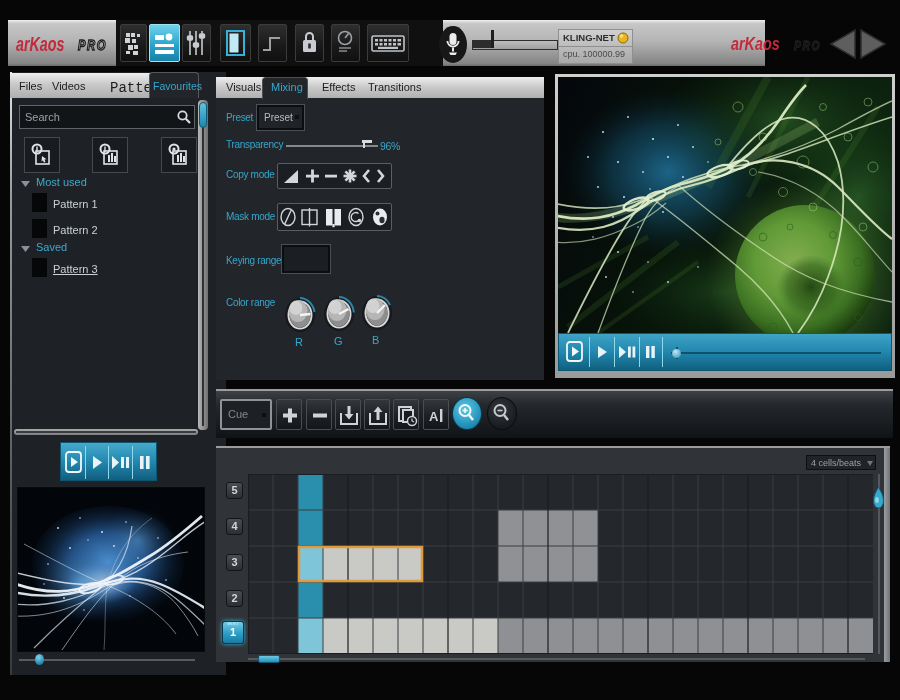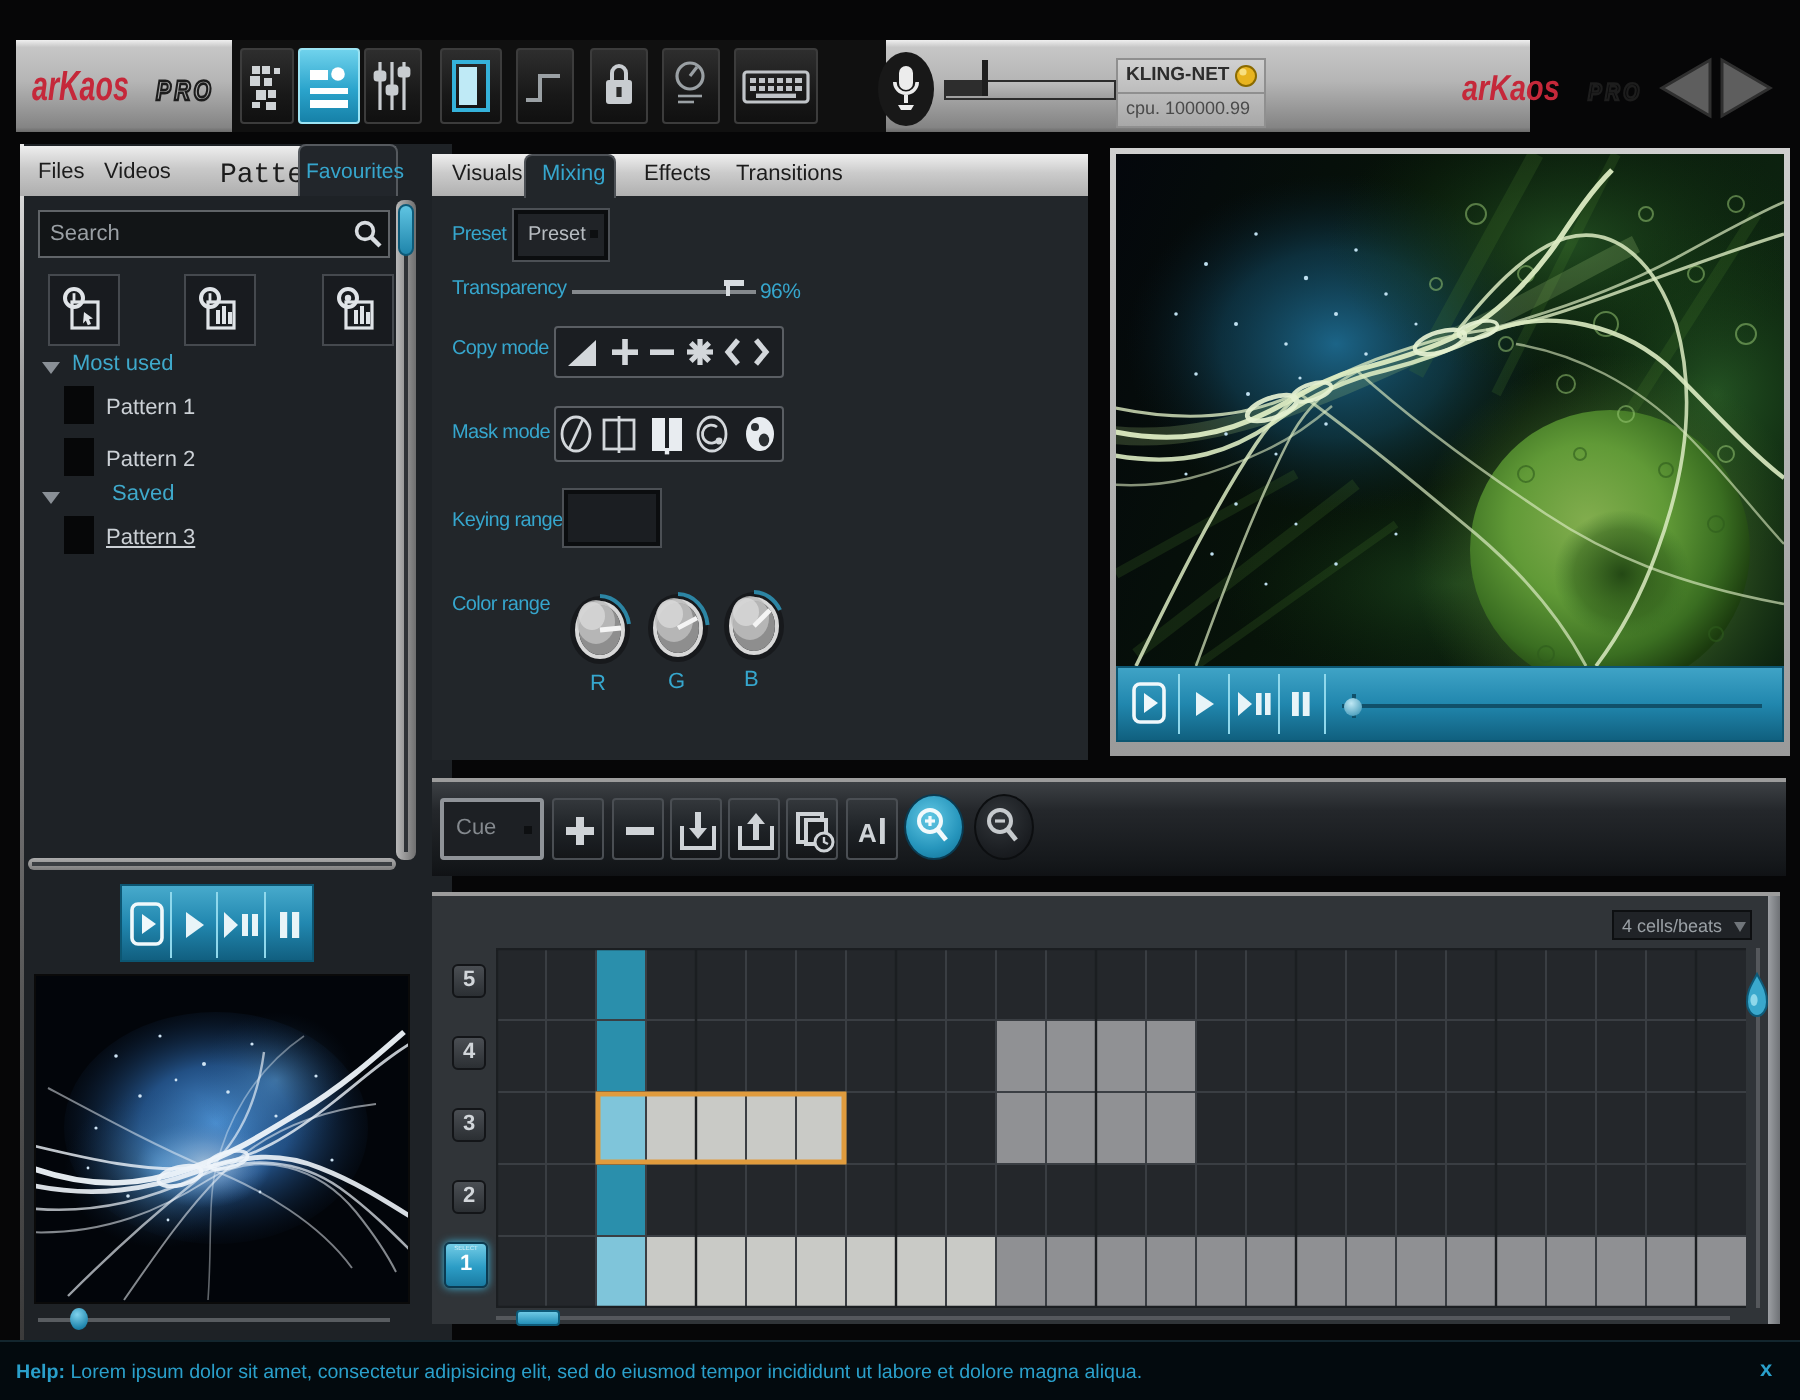--- a/index.html
+++ b/index.html
@@ -220,21 +220,21 @@
         <path d="M0 1 L9 1 L4.5 7 Z" fill="#8a9096"></path>
       </svg>
     <div class="abs" style="left:26px;top:104px;font-size:11px;color:#3fa9cb;">Most used</div>
     <div class="abs" style="left:22px;top:121px;width:15px;height:19px;background:#060708;"></div>
     <div class="abs" style="left:43px;top:126px;font-size:11px;color:#ccd1d6;">Pattern 1</div>
     <div class="abs" style="left:22px;top:147px;width:15px;height:19px;background:#060708;"></div>
     <div class="abs" style="left:43px;top:152px;font-size:11px;color:#ccd1d6;">Pattern 2</div>
     <svg class="abs" style="left:11px;top:173px;" width="10" height="8">
         <path d="M0 1 L9 1 L4.5 7 Z" fill="#8a9096"></path>
       </svg>
-    <div class="abs" style="left:26px;top:169px;font-size:11px;color:#3fa9cb;margin-left:20px;">Saved</div>
+    <div class="abs" style="left:26px;top:169px;font-size:11px;color:#3fa9cb;">Saved</div>
     <div class="abs" style="left:22px;top:186px;width:15px;height:19px;background:#060708;"></div>
     <div class="abs" style="left:43px;top:191px;font-size:11px;color:#ccd1d6;text-decoration:underline;">Pattern 3</div>
 
     <div class="abs" style="left:188px;top:28px;width:10px;height:330px;background:linear-gradient(90deg,#b8b8b8,#8f8f8f 55%,#6f6f6f);border-radius:4px;"></div>
     <div class="abs" style="left:192px;top:32px;width:2px;height:322px;background:#2e3236;"></div>
     <div class="abs" style="left:189px;top:30px;width:8px;height:26px;background:linear-gradient(#5fc4e2,#1f85ab);border-radius:4px;border:1px solid #0d5a78;box-sizing:border-box;"></div>
     <div class="abs" style="left:4px;top:357px;width:184px;height:6px;background:linear-gradient(#ababab,#7e7e7e);border-radius:3px;"></div>
     <div class="abs" style="left:6px;top:359px;width:180px;height:1.5px;background:#3a3e42;"></div>
 
     <div class="abs" style="left:50px;top:370px;width:97px;height:39px;background:linear-gradient(#47aacc,#2288b0 50%,#115f80);border:1px solid #0c5672;box-sizing:border-box;">
@@ -707,17 +707,13 @@
     <div class="abs" style="left:32px;top:210px;width:617px;height:2px;background:#55585c;"></div>
     <div class="abs" style="left:42px;top:207px;width:22px;height:8px;background:linear-gradient(#6ec9e4,#2490b8);border:1px solid #0d5a78;border-radius:2px;box-sizing:border-box;"></div>
 
     <div class="abs" style="left:662px;top:26px;width:2px;height:180px;background:#55585c;"></div>
     <svg class="abs" style="left:656px;top:38px;" width="13" height="24" viewBox="0 0 13 24">
       <path d="M6.5 1 C 9 6, 11.5 9, 11.5 15 A 5 7 0 0 1 1.5 15 C 1.5 9, 4 6, 6.5 1 Z" fill="#3aa8cc" stroke="#0e5a78" stroke-width="1"></path>
       <ellipse cx="5" cy="14" rx="1.8" ry="3" fill="#8fd8ea"></ellipse>
     </svg>
   </div>
 
-  <div class="abs" style="left:0;top:670px;width:900px;height:30px;background:#030a0e;border-top:1px solid #13262e;box-sizing:border-box;">
-    <div class="abs" style="left:8px;top:10px;font-size:9.8px;color:#2aa0cb;"><b>Help:</b> Lorem ipsum dolor sit amet, consectetur adipisicing elit, sed do eiusmod tempor incididunt ut labore et dolore magna aliqua.</div>
-    <div class="abs" style="left:880px;top:8px;font-size:11px;font-weight:bold;color:#2aa0cb;">x</div>
-  </div>
 </div>
 
 </body></html>

